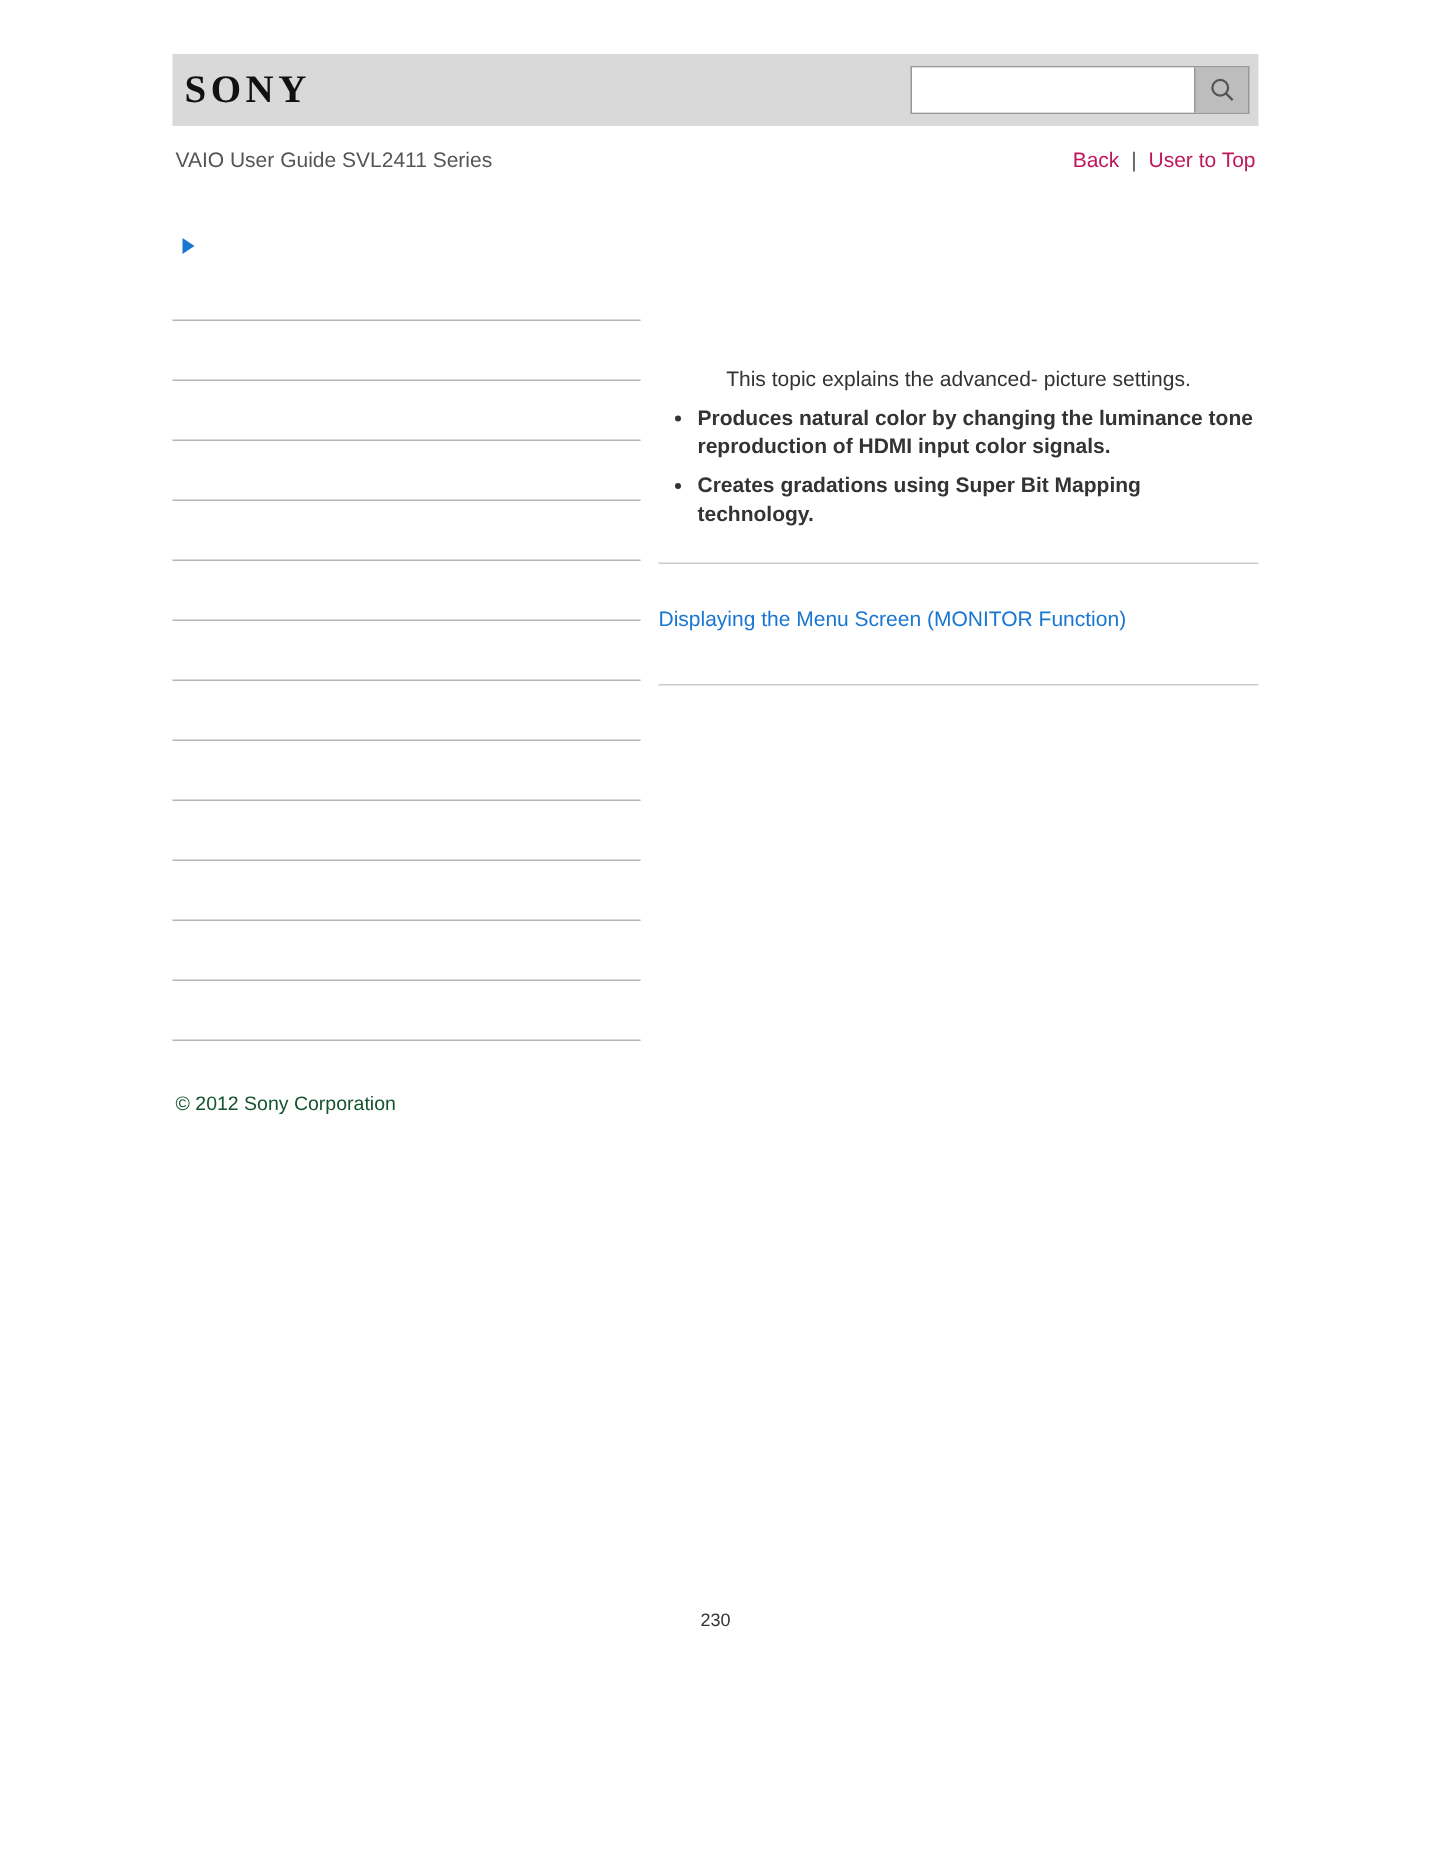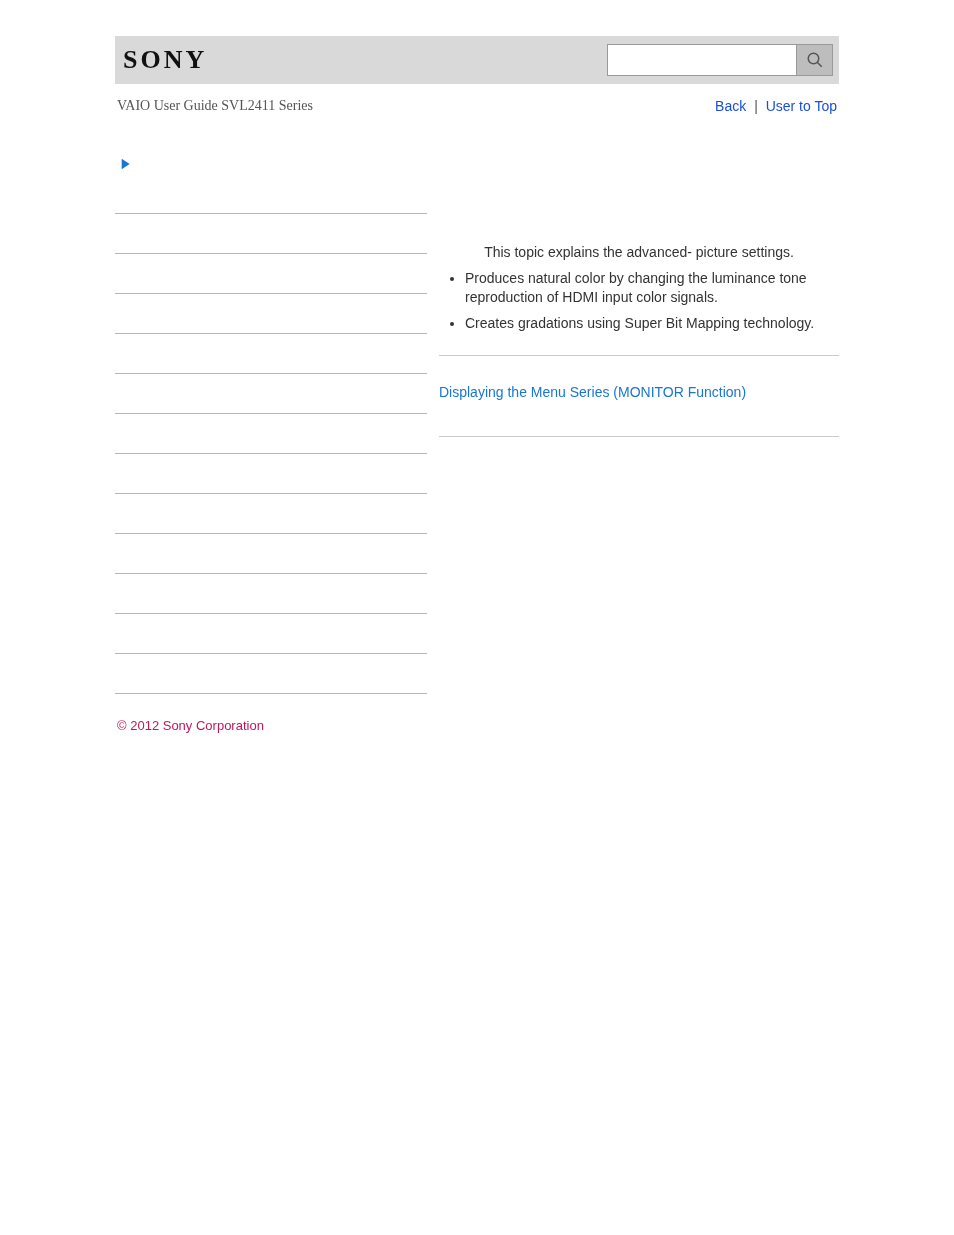--- a/index.html
+++ b/index.html
@@ -56,22 +56,22 @@
     cursor: pointer;
   }
   .search-btn svg { stroke: #555; fill: none; }
   .subhead {
     display: flex;
     justify-content: space-between;
     align-items: center;
     padding: 14px 2px 0 2px;
     font-size: 14px;
   }
-  .subhead .title { color: #555; font-family: Liberation Serif, serif; }
-  .link { color: #1d4ed8; cursor: pointer; }
+  .subhead .title { color: #555; }
+  .link { color: #be185d; cursor: pointer; }
   .sep { color: #555; padding: 0 4px; }
   .crumb-arrow {
     margin-top: 42px;
     margin-left: 4px;
     color: #1976d2;
     font-weight: bold;
     font-size: 18px;
   }
   .body-grid {
     display: flex;
@@ -95,36 +95,36 @@
   }
   .sidebar h2 + .side-rule { border-bottom: 1px solid #b5b5b5; }
   .side-rule { border-bottom: 1px solid #b5b5b5; }
   .content {
     flex: 1;
     padding-left: 12px;
     padding-top: 30px;
   }
   .content p { margin: 0 0 4px 0; line-height: 1.4; text-align: center; }
   .content ul { margin: 6px 0 0 0; padding-left: 26px; }
-  .content li { margin-bottom: 6px; line-height: 1.4; }
+  .content li { margin-bottom: 6px; line-height: 1.4; font-weight: bold; }
   .thin-hr {
     border: none;
     border-top: 1px solid #ccc;
     margin: 22px 0;
   }
   .rel-link {
     color: #1976d2;
     cursor: pointer;
     display: inline-block;
     margin: 6px 0 14px 0;
   }
   .copyright {
-    margin-top: 24px;
+    margin-top: 34px;
     font-size: 13px;
-    color: #be185d;
+    color: #14532d;
     padding-left: 2px;
   }
   .page-num {
     text-align: center;
     margin-top: 330px;
     font-size: 12px;
     color: #333;
   }
 </style>
 </head>
@@ -179,21 +179,22 @@
         </div>
     </div>
 
     <div class="content">
       <p>This topic explains the advanced- picture settings.</p>
       <ul id="bullet-list">
           <li>Produces natural color by changing the luminance tone reproduction of HDMI input color signals.</li>
           <li>Creates gradations using Super Bit Mapping technology.</li>
         </ul>
       <hr class="thin-hr">
-      <span class="rel-link">Displaying the Menu Series (MONITOR Function)</span>
+      <span class="rel-link">Displaying the Menu Screen (MONITOR Function)</span>
       <hr class="thin-hr">
     </div>
   </div>
 
   <div class="copyright">© 2012 Sony Corporation</div>
 
+  <div class="page-num">230</div>
 
 </div>
 
 </body></html>

